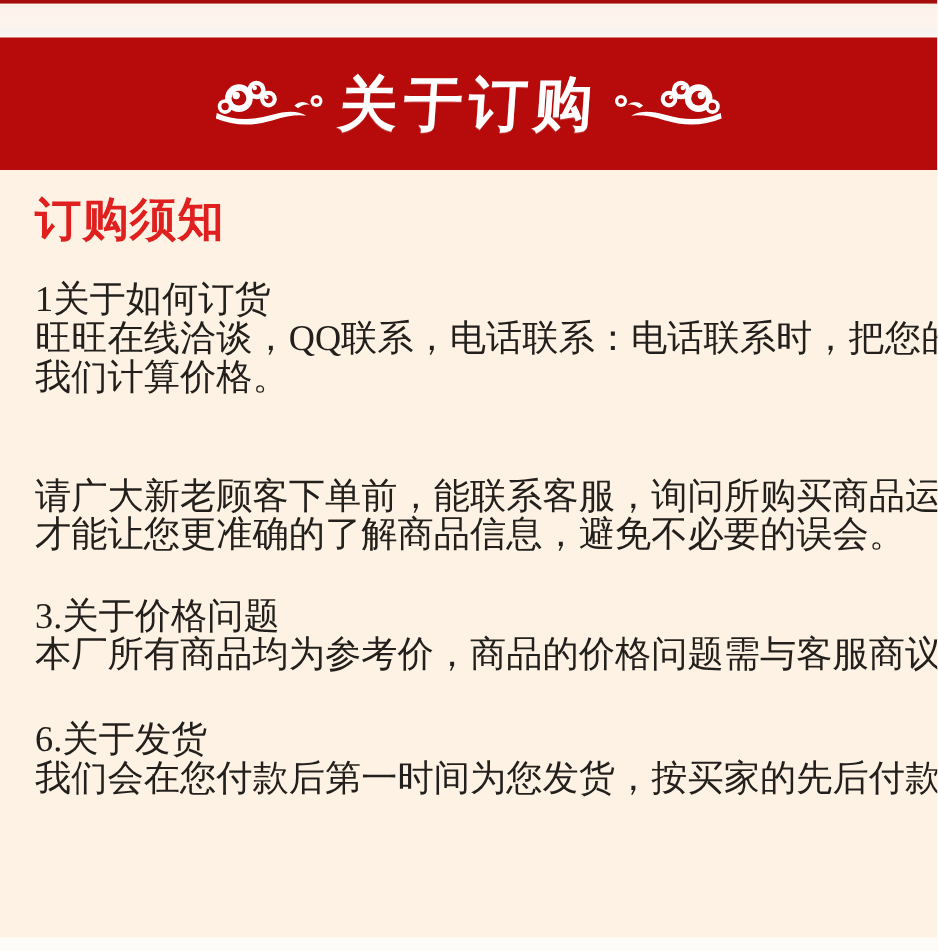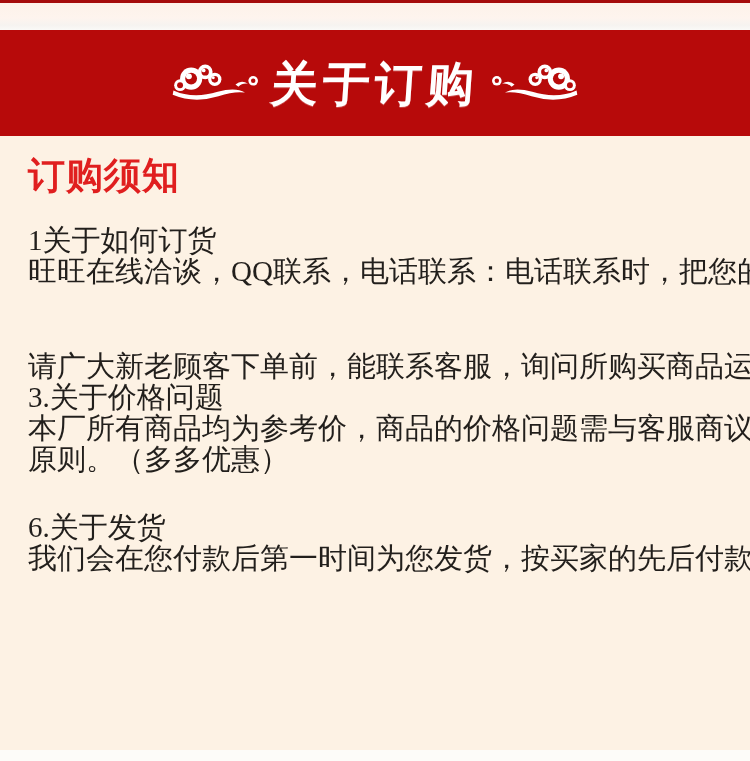--- a/index.html
+++ b/index.html
@@ -45,21 +45,21 @@
     font-family:"Liberation Sans","DejaVu Sans",sans-serif;
     font-weight:bold;
     font-size:37px;line-height:40px;
     color:#e01f1f;
     letter-spacing:1px;
   }
   .sec{color:#221f1c;font-size:29px;line-height:31px;}
   .sec .sec-title,.sec .sec-line{white-space:nowrap;}
   .sec1{margin-top:29px;}
   .sec2{margin-top:64px;}
-  .sec3{}
+  .sec3{margin-top:34px;}
   .sec4{margin-top:37px;}
   .bottom-strip{
     position:absolute;bottom:0;left:0;width:750px;height:11px;
     background:#fdfcf9;
   }
 </style>
 </head>
 <body>
 
 <div class="page">
@@ -123,30 +123,31 @@
     </span>
   </div>
 
   <div class="content">
 
     <h2 class="notice-heading">订购须知</h2>
 
     <section class="sec sec1">
       <div class="sec-title">1关于如何订货</div>
       <div class="sec-line">旺旺在线洽谈，QQ联系，电话联系：电话联系时，把您的要求一并告知，方便</div>
+      <div class="sec-line">我们计算价格。</div>
     </section>
 
     <section class="sec sec2">
       <div class="sec-line">请广大新老顾客下单前，能联系客服，询问所购买商品运输等一些问题，这样</div>
+      <div class="sec-line">才能让您更准确的了解商品信息，避免不必要的误会。</div>
     </section>
 
     <section class="sec sec3">
       <div class="sec-title">3.关于价格问题</div>
       <div class="sec-line">本厂所有商品均为参考价，商品的价格问题需与客服商议我们遵守量大从优的</div>
-      <div class="sec-line">原则。（多多优惠）</div>
     </section>
 
     <section class="sec sec4">
       <div class="sec-title">6.关于发货</div>
       <div class="sec-line">我们会在您付款后第一时间为您发货，按买家的先后付款的顺序安排发货，发</div>
     </section>
 
   </div>
 
   <div class="bottom-strip"></div>

